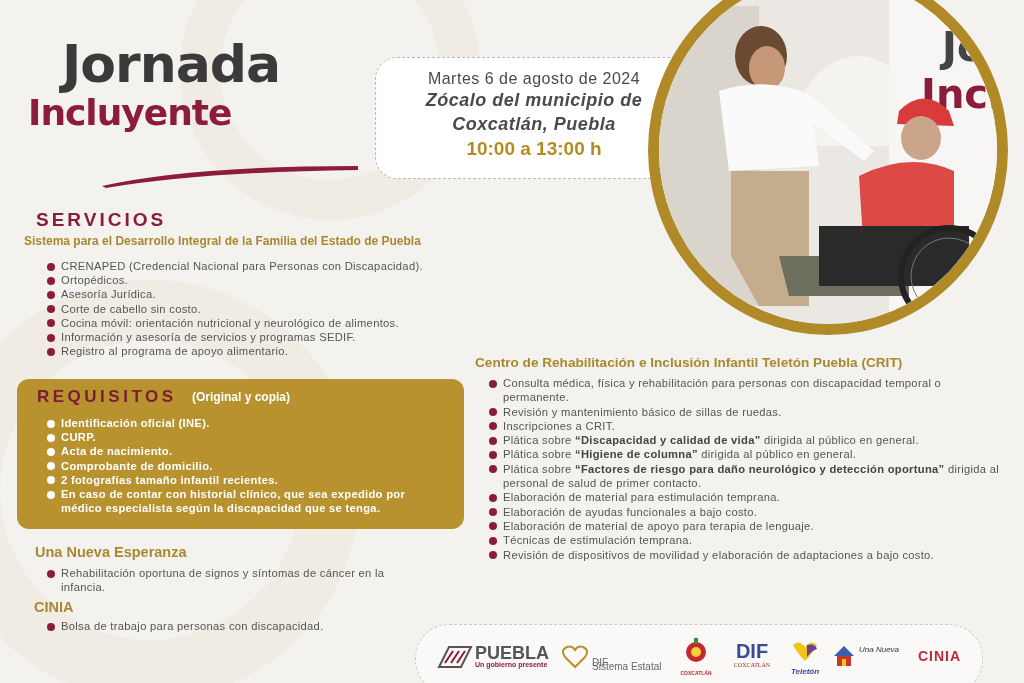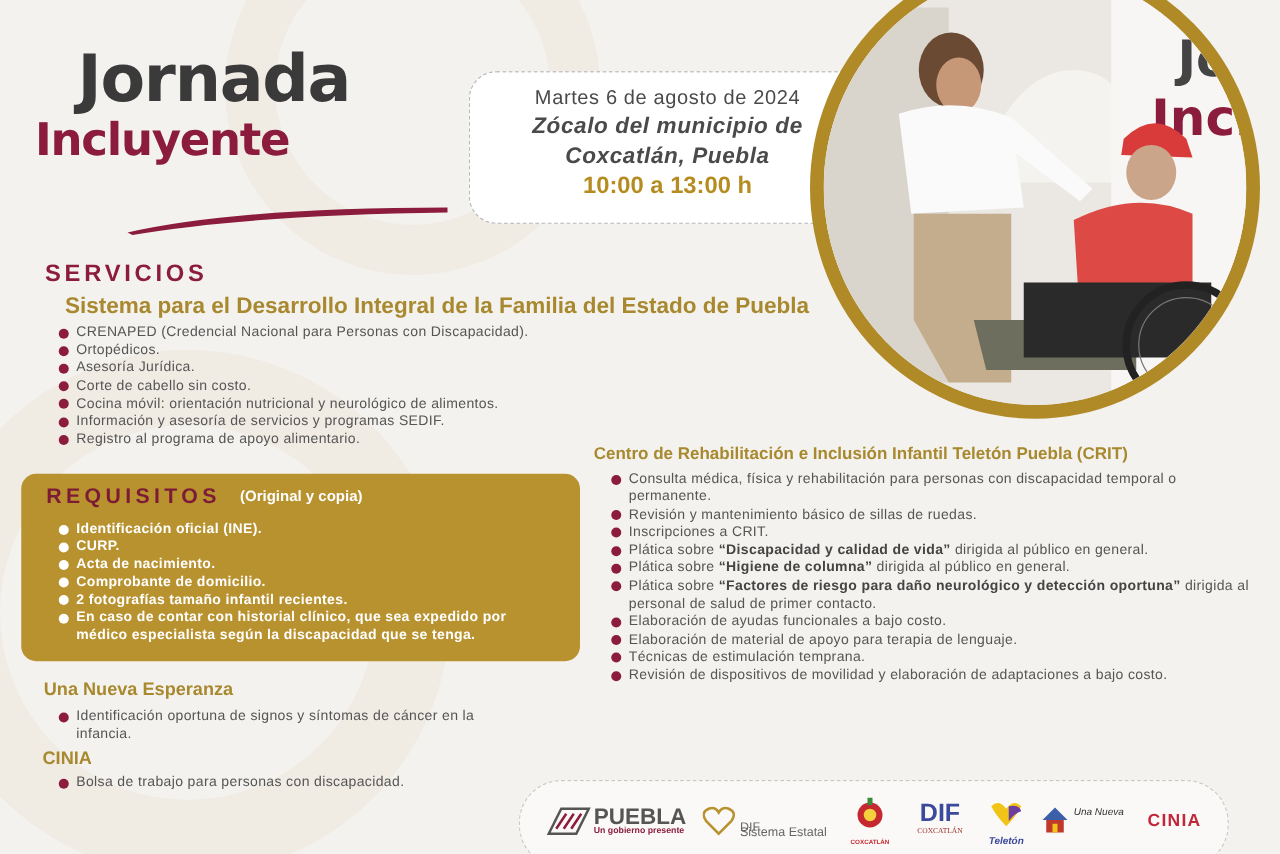--- a/index.html
+++ b/index.html
@@ -111,21 +111,21 @@
     <ellipse cx="262" cy="162" rx="20" ry="22" fill="#caa58a"></ellipse>
     <path d="M200 200 Q 250 175 295 195 L 295 280 L 205 280 Z" fill="#dd4a45"></path>
     <path d="M120 280 L 250 280 L 250 320 L 130 320 Z" fill="#6d6e5e"></path>
     <rect x="160" y="250" width="150" height="60" fill="#2a2a2a"></rect>
     <circle cx="290" cy="300" r="48" fill="none" stroke="#222" stroke-width="6"></circle>
     <circle cx="290" cy="300" r="38" fill="none" stroke="#777" stroke-width="1"></circle>
   </svg>
 </div>
 
 <div class="sec-title" style="left:36px; top:209px; font-size:19px;">SERVICIOS</div>
-<div class="sub-title" style="left:52px; top:234px; font-size:18px;">Sistema para el Desarrollo Integral de la Familia del Estado de Puebla</div>
+<div class="sub-title" style="left:24px; top:234px; font-size:12px;">Sistema para el Desarrollo Integral de la Familia del Estado de Puebla</div>
 <ul class="blist" style="left:47px; top:259px; width:480px;">
   <li>CRENAPED (Credencial Nacional para Personas con Discapacidad).</li>
   <li>Ortopédicos.</li>
   <li>Asesoría Jurídica.</li>
   <li>Corte de cabello sin costo.</li>
   <li>Cocina móvil: orientación nutricional y neurológico de alimentos.</li>
   <li>Información y asesoría de servicios y programas SEDIF.</li>
   <li>Registro al programa de apoyo alimentario.</li>
 </ul>
 
@@ -137,36 +137,37 @@
     <li>CURP.</li>
     <li>Acta de nacimiento.</li>
     <li>Comprobante de domicilio.</li>
     <li>2 fotografías tamaño infantil recientes.</li>
     <li style="width:370px;">En caso de contar con historial clínico, que sea expedido por médico especialista según la discapacidad que se tenga.</li>
   </ul>
 </div>
 
 <div class="sub-title" style="left:35px; top:544px; font-size:14.5px;">Una Nueva Esperanza</div>
 <ul class="blist" style="left:47px; top:566px; width:360px;">
-  <li>Identificación oportuna de signos y síntomas de cáncer en la infancia.</li>
+  <li>Rehabilitación oportuna de signos y síntomas de cáncer en la infancia.</li>
 </ul>
 
 <div class="sub-title" style="left:34px; top:599px; font-size:14.5px;">CINIA</div>
 <ul class="blist" style="left:47px; top:619px; width:360px;">
   <li>Bolsa de trabajo para personas con discapacidad.</li>
 </ul>
 
 <div class="sub-title" style="left:475px; top:355px; font-size:13.6px;">Centro de Rehabilitación e Inclusión Infantil Teletón Puebla (CRIT)</div>
 <ul class="blist crit-list" style="left:489px; top:376px; width:520px;">
   <li><span>Consulta médica, física y rehabilitación para personas con discapacidad temporal o permanente.</span></li>
   <li><span>Revisión y mantenimiento básico de sillas de ruedas.</span></li>
   <li><span>Inscripciones a CRIT.</span></li>
   <li><span>Plática sobre </span><b>“Discapacidad y calidad de vida”</b><span> dirigida al público en general.</span></li>
   <li><span>Plática sobre </span><b>“Higiene de columna”</b><span> dirigida al público en general.</span></li>
   <li><span>Plática sobre </span><b>“Factores de riesgo para daño neurológico y detección oportuna”</b><span> dirigida al personal de salud de primer contacto.</span></li>
+  <li><span>Elaboración de material para estimulación temprana.</span></li>
   <li><span>Elaboración de ayudas funcionales a bajo costo.</span></li>
   <li><span>Elaboración de material de apoyo para terapia de lenguaje.</span></li>
   <li><span>Técnicas de estimulación temprana.</span></li>
   <li><span>Revisión de dispositivos de movilidad y elaboración de adaptaciones a bajo costo.</span></li>
 </ul>
 
 <div class="logos-bar"></div>
 
 <div class="logo" style="left:437px; top:643px; width:112px; height:30px;">
   <svg width="36" height="28" viewBox="0 0 36 28" style="position:absolute; left:0; top:0;">

